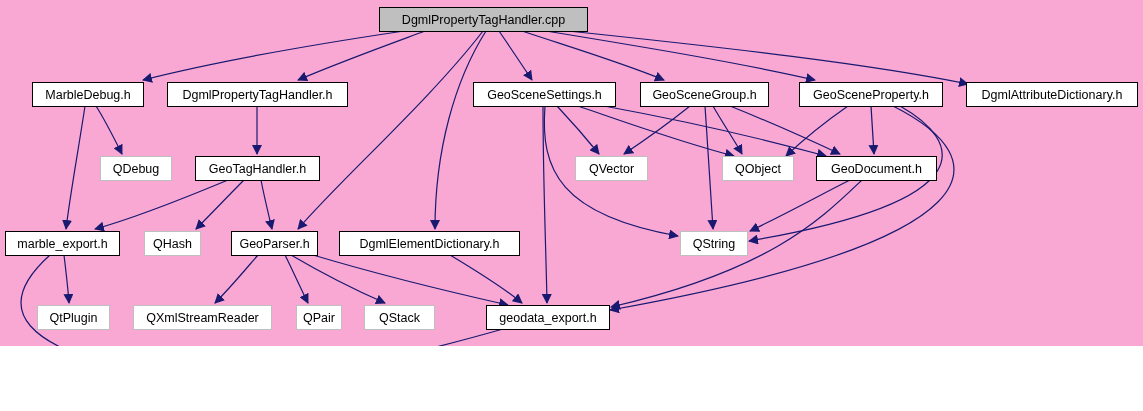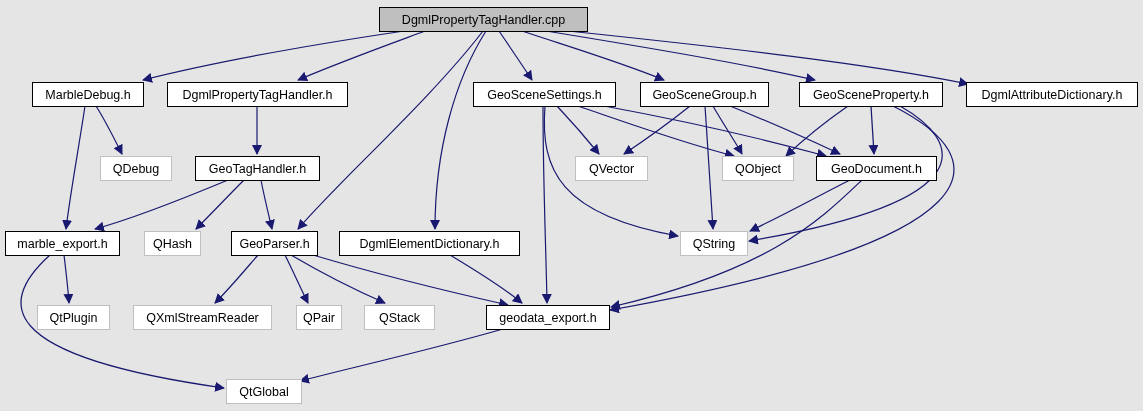--- a/index.html
+++ b/index.html
@@ -1,16 +1,16 @@
 <!DOCTYPE html>
 <html><head>
 <meta charset="utf-8">
 <style>
   html, body { margin: 0; padding: 0; background: #ffffff; }
-  #canvas { position: relative; width: 1143px; height: 411px; overflow: hidden; background: #e5e5e5; }
+  #canvas { position: relative; width: 1143px; height: 346px; overflow: hidden; background: #f9a8d4; }
   svg { position: absolute; left: 0; top: 0; }
   .node-text { font-family: "Liberation Sans", sans-serif; font-size: 12.5px; fill: #000000; }
 </style>
 </head>
 <body>
 
 <div id="canvas">
   <svg id="graph" width="1143" height="411" viewBox="0 0 1143 411">
     <defs>
       <marker id="arrow" viewBox="0 0 10 10" refX="9" refY="5" markerWidth="10" markerHeight="10" markerUnits="userSpaceOnUse" orient="auto">

